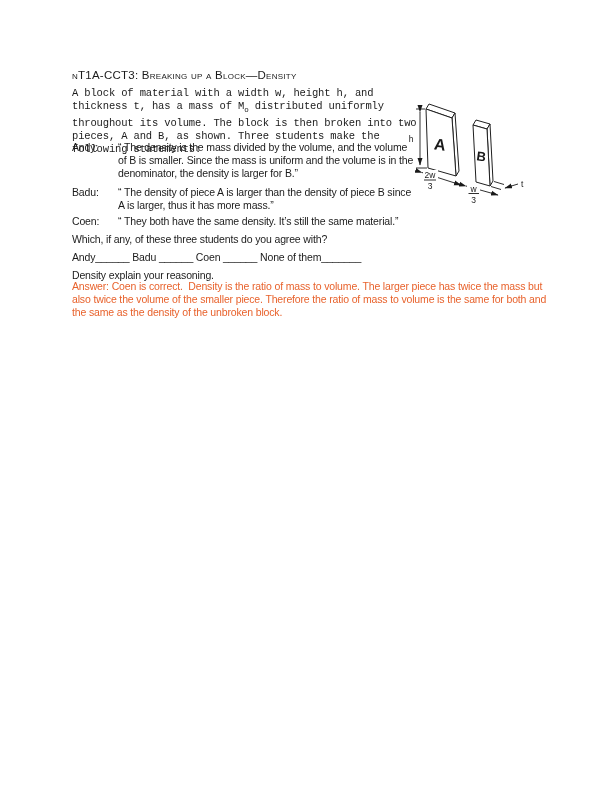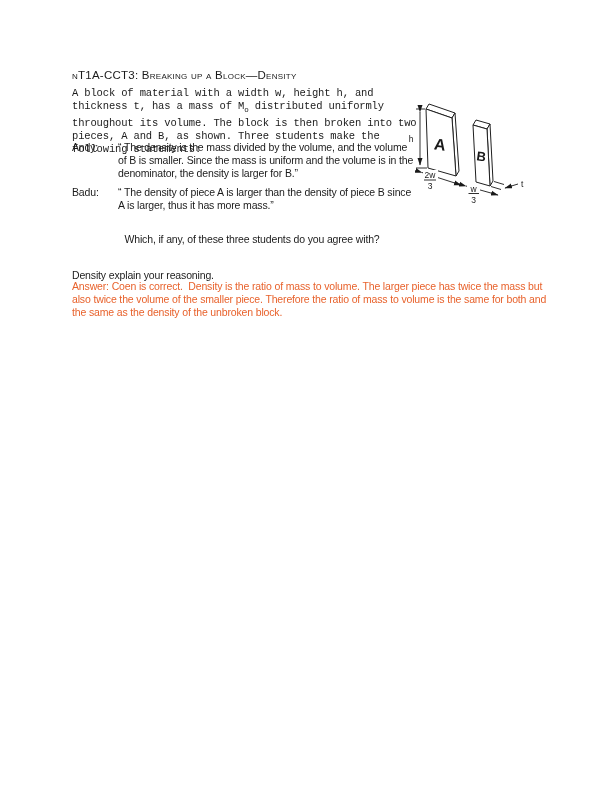--- a/index.html
+++ b/index.html
@@ -17,21 +17,21 @@
   }
   .doc-text{font-size:10.5px;line-height:13px;letter-spacing:-0.15px;color:#1b1b1b;}
 
   .intro{position:absolute;left:72px;top:87px;width:346px;margin:0;font-family:Liberation Mono, monospace;}
   .intro sub{font-size:7.5px;}
 
   .stmt{position:absolute;left:72px;display:flex;}
   .stmt-label{width:46px;flex:none;}
   .stmt-quote{width:298px;}
 
-  .prompt{position:absolute;left:72px;top:233px;margin:0;width:360px;text-align:center;}
+  .prompt{position:absolute;left:72px;top:233px;margin:0;width:360px;}
   .choices{position:absolute;left:72px;top:251px;margin:0;width:400px;}
   .explain{position:absolute;left:72px;top:269px;margin:0;width:360px;}
 
   .answer{
     position:absolute;left:72px;top:280px;margin:0;width:478px;
     font-size:10.5px;line-height:13px;letter-spacing:-0.15px;
     color:#E8622C;white-space:pre-wrap;
   }
 
   .diagram{position:absolute;left:404px;top:99px;}
@@ -112,22 +112,27 @@
   </svg>
 
   <div class="stmt doc-text" style="top:186px">
     <span class="stmt-label">Badu:</span>
     <span class="stmt-quote">“ The density of piece A is larger than the density of piece B since A is larger, thus it has more mass.”</span>
   </div>
   <div class="stmt doc-text" style="top:141px">
     <span class="stmt-label">Andy:</span>
     <span class="stmt-quote">“ The density is the mass divided by the volume, and the volume of B is smaller. Since the mass is uniform and the volume is in the denominator, the density is larger for B.”</span>
   </div>
+  <div class="stmt doc-text" style="top:215px">
+    <span class="stmt-label">Coen:</span>
+    <span class="stmt-quote">“ They both have the same density. It’s still the same material.”</span>
+  </div>
 
   <p class="prompt doc-text">Which, if any, of these three students do you agree with?</p>
+  <p class="choices doc-text">Andy______ Badu ______ Coen ______ None of them_______</p>
   <p class="explain doc-text">Density explain your reasoning.</p>
 
   <p class="answer">Answer: Coen is correct.  Density is the ratio of mass to volume. The larger piece has twice the mass but also twice the volume of the smaller piece. Therefore the ratio of mass to volume is the same for both and the same as the density of the unbroken block.</p>
 
   <div class="pagenum">7</div>
   <div class="brand-badge">
     <span class="brand-plus">+</span>
     <span class="brand-name"><span class="brand-study">Study</span><span class="brand-xy">XY</span></span>
   </div>
 

